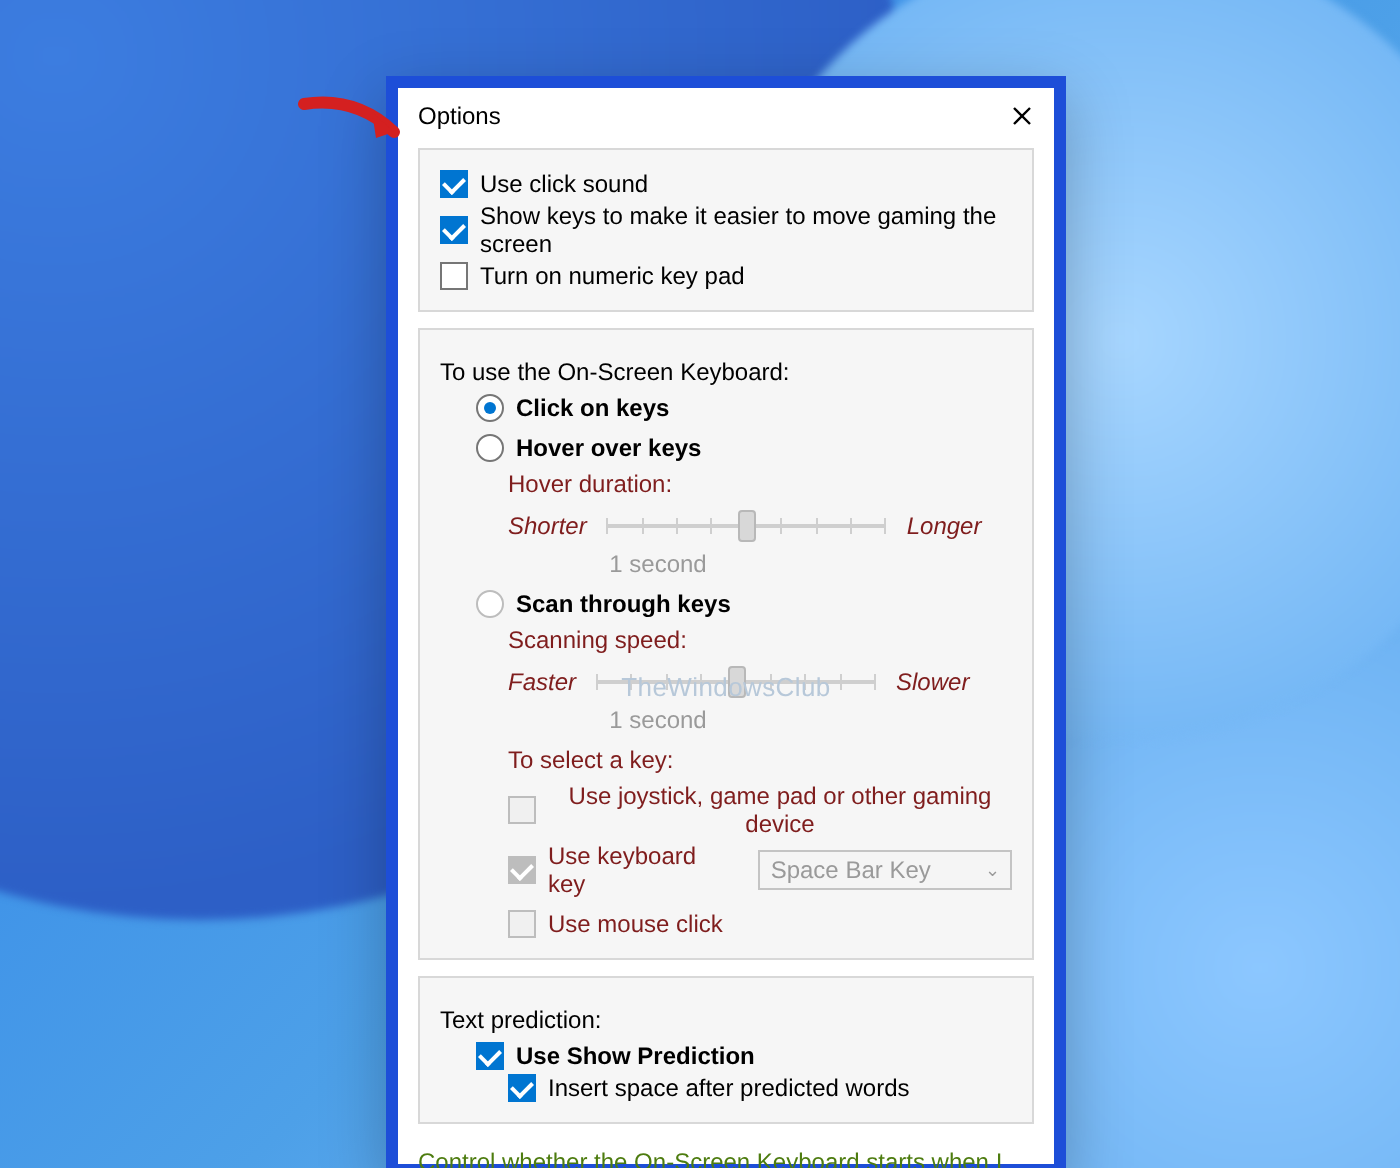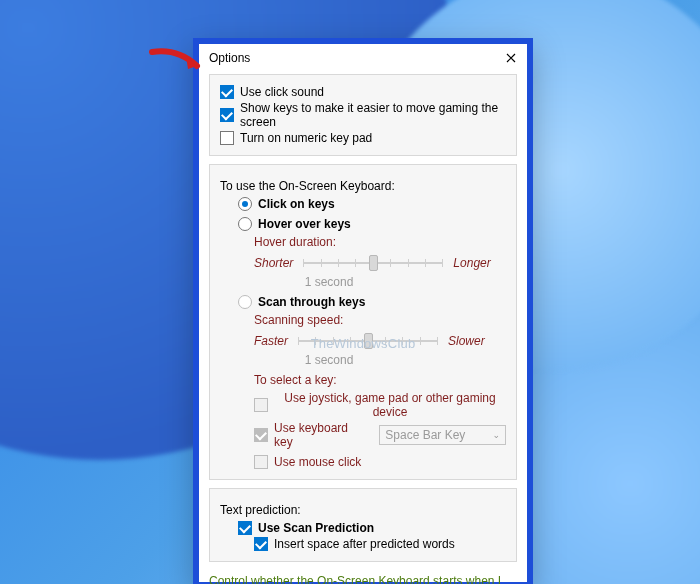--- a/index.html
+++ b/index.html
@@ -197,21 +197,21 @@
         <div class="check dis"></div>
         <span class="label muted">Use mouse click</span>
       </div>
     </div>
 
     
     <div class="group">
       <div class="section-head">Text prediction:</div>
       <div class="check-row indent1">
         <div class="check checked"></div>
-        <span class="label">Use Scan Prediction</span>
+        <span class="label">Use Show Prediction</span>
       </div>
       <div class="check-row indent2">
         <div class="check checked"></div>
         <span class="label">Insert space after predicted words</span>
       </div>
     </div>
 
     <a class="link">Control whether the On-Screen Keyboard starts when I sign in</a>
   </div>
 

